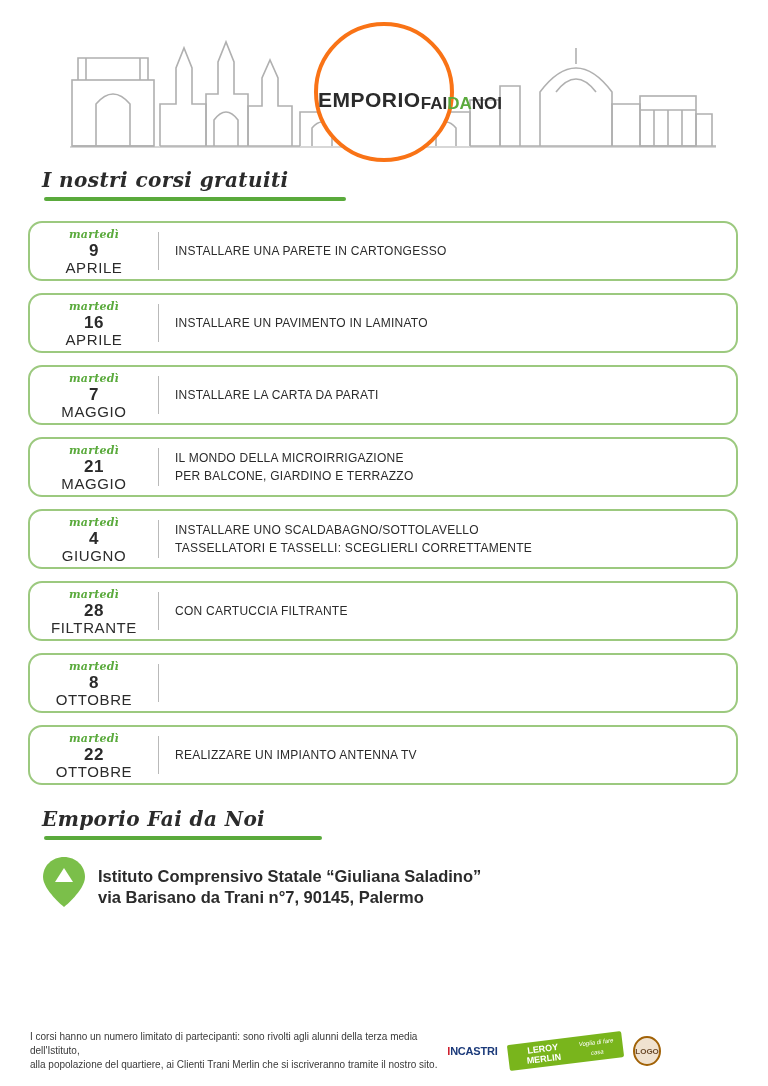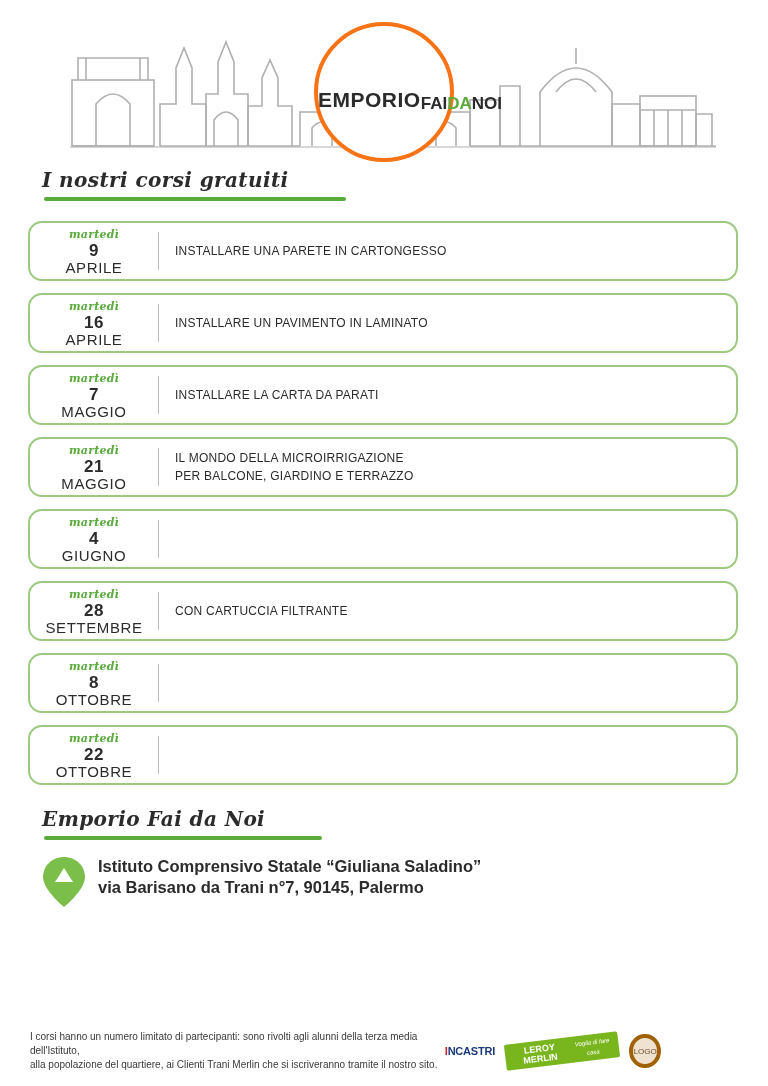--- a/index.html
+++ b/index.html
@@ -157,21 +157,21 @@
     line-height: 18px;
   }
   .course-text div { white-space: nowrap; }
 
   
   .emporio-heading {
     margin-top: 22px;
   }
   .address-block {
     display: flex;
-    align-items: flex-start;
+    align-items: flex-end;
     margin: 16px 0 0 42px;
   }
   .pin {
     width: 44px;
     height: 52px;
     flex: 0 0 44px;
     margin-right: 12px;
   }
   .address-lines {
     font-size: 16.5px;
@@ -229,27 +229,27 @@
     display: block;
     font-size: 6px;
     font-weight: normal;
     font-style: italic;
   }
   .brand-circle {
     width: 26px;
     height: 26px;
     border-radius: 50%;
     background: #f0e2d0;
-    border: 4px solid #a16207;
+    border: 2px solid #a16207;
     display: flex;
     align-items: center;
     justify-content: center;
     font-size: 8px;
     color: #6b4a2a;
-    font-weight: normal;
+    font-weight: bold;
     text-align: center;
   }
   .bottom-strip {
     position: absolute;
     left: 0;
     bottom: 0;
     width: 768px;
     height: 6px;
     background: #ffffff;
   }
@@ -383,27 +383,31 @@
       </div>
     </div>
 
     <div class="course-row">
       <div class="date-cell">
         <div class="date-weekday">martedì</div>
         <div class="date-day">4</div>
         <div class="date-month">GIUGNO</div>
       </div>
       <div class="divider"></div>
+      <div class="course-text">
+        <div>INSTALLARE UNO SCALDABAGNO/SOTTOLAVELLO</div>
+        <div>TASSELLATORI E TASSELLI: SCEGLIERLI CORRETTAMENTE</div>
+      </div>
     </div>
 
     <div class="course-row">
       <div class="date-cell">
         <div class="date-weekday">martedì</div>
         <div class="date-day">28</div>
-        <div class="date-month">SETTEMBRE</div>
+        <div class="date-month">FILTRANTE</div>
       </div>
       <div class="divider"></div>
       <div class="course-text">
         <div>CON CARTUCCIA FILTRANTE</div>
       </div>
     </div>
 
     <div class="course-row">
       <div class="date-cell">
         <div class="date-weekday">martedì</div>
@@ -413,20 +417,23 @@
       <div class="divider"></div>
     </div>
 
     <div class="course-row">
       <div class="date-cell">
         <div class="date-weekday">martedì</div>
         <div class="date-day">22</div>
         <div class="date-month">OTTOBRE</div>
       </div>
       <div class="divider"></div>
+      <div class="course-text">
+        <div>REALIZZARE UN IMPIANTO ANTENNA TV</div>
+      </div>
     </div>
 
   </div>
 
   <div class="emporio-heading">
     <div class="section-title">Emporio Fai da Noi</div>
     <div class="title-rule rule-emporio"></div>
   </div>
 
   <div class="address-block">

